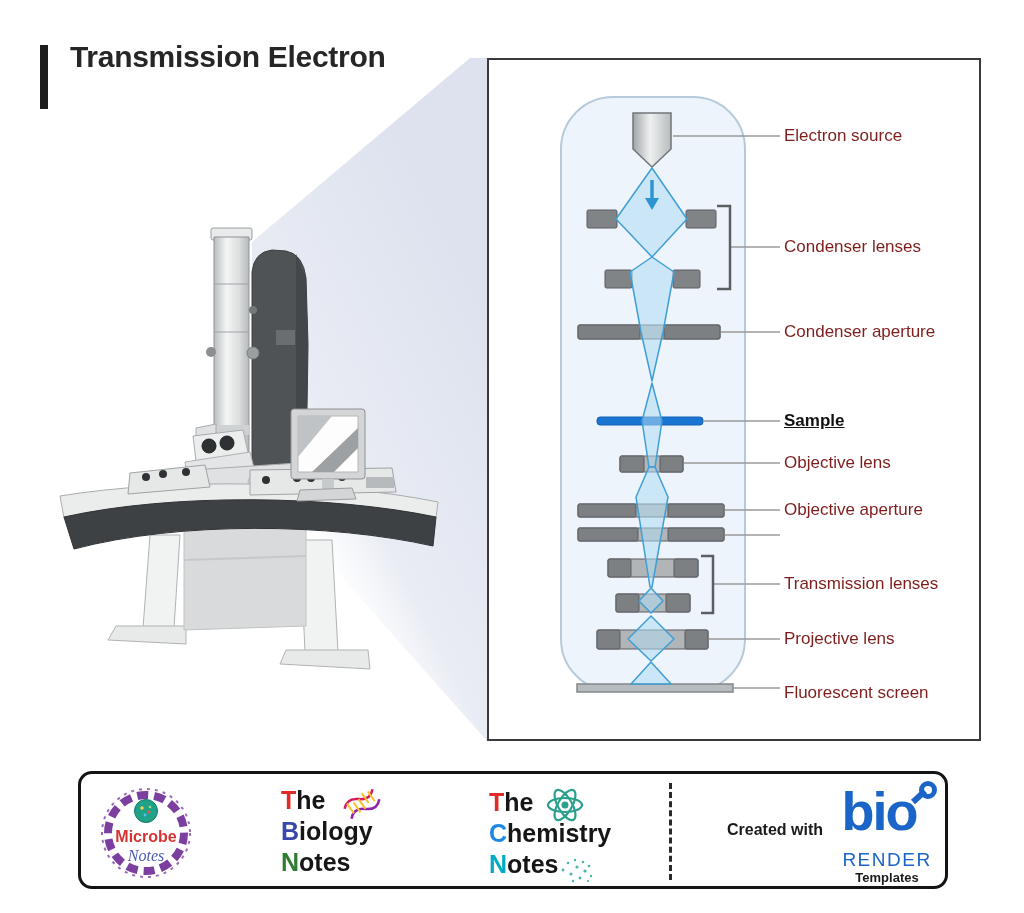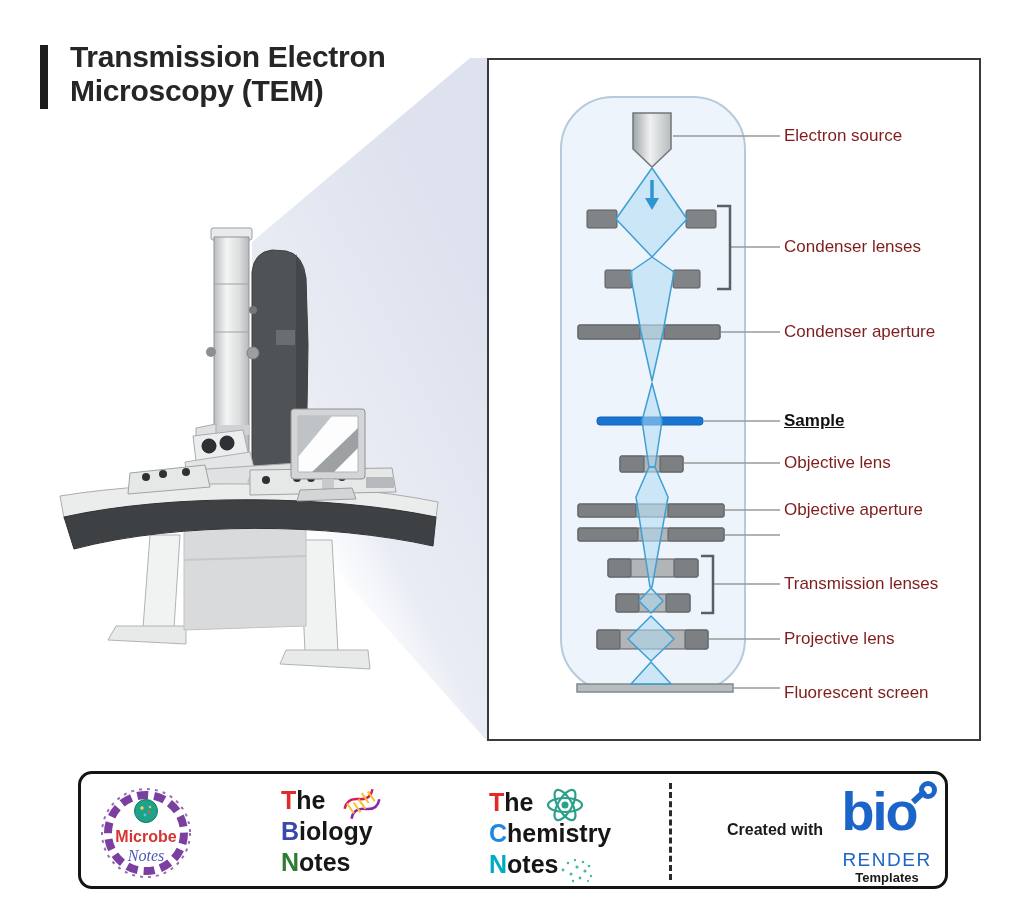--- a/index.html
+++ b/index.html
@@ -105,21 +105,20 @@
       <polygon points="298,416 332,416 298,457" fill="#c0c3c5"></polygon>
       <polygon points="312,472 358,428 358,448 334,472" fill="#9da1a3"></polygon>
       <rect x="322" y="479" width="12" height="11" fill="#c7cacb"></rect>
       <polygon points="300,490 352,488 356,499 297,501" fill="#d3d5d6" stroke="#9a9ea0"></polygon>
     </g>
   </svg>
 
   <div class="abs title-bar"></div>
   <div class="abs page-title">
     <div>Transmission Electron</div>
-    <div>Microscopy (TEM)</div>
   </div>
 
   <div class="abs diagram-border"></div>
   <svg class="abs diagram-svg" viewBox="487 58 494 683">
     <defs>
       <linearGradient id="srcGrad" gradientUnits="userSpaceOnUse" x1="633" y1="0" x2="671" y2="0">
         <stop offset="0" stop-color="#9fa5a8"></stop>
         <stop offset="0.45" stop-color="#eff1f1"></stop>
         <stop offset="1" stop-color="#b7bcbe"></stop>
       </linearGradient>

